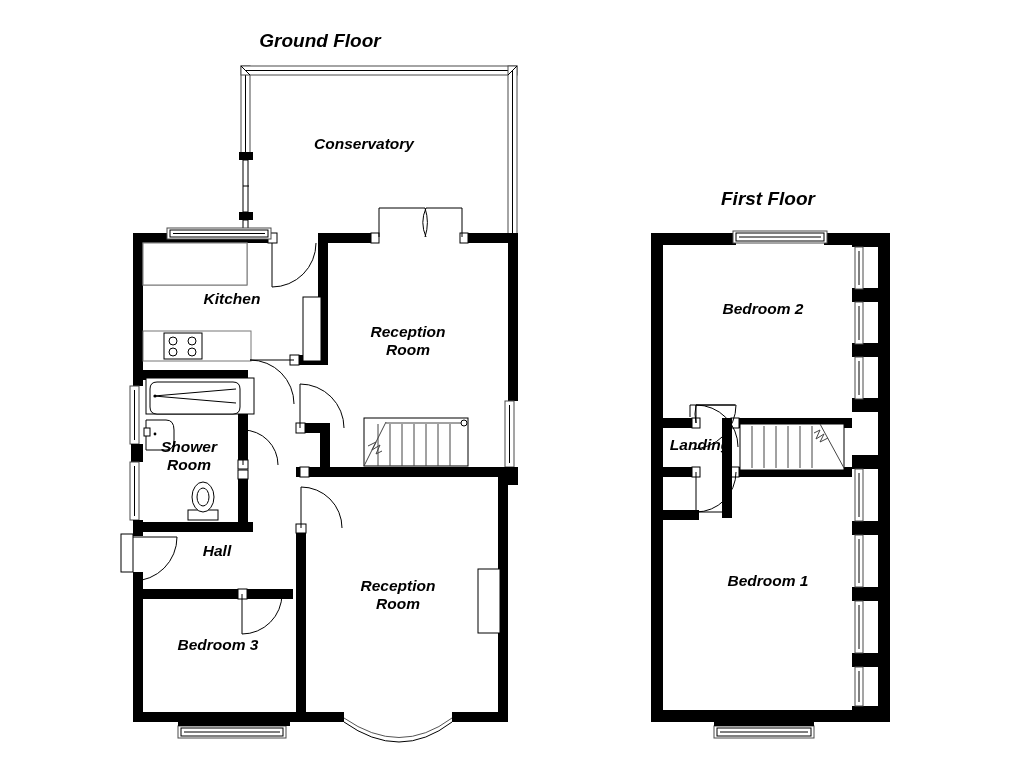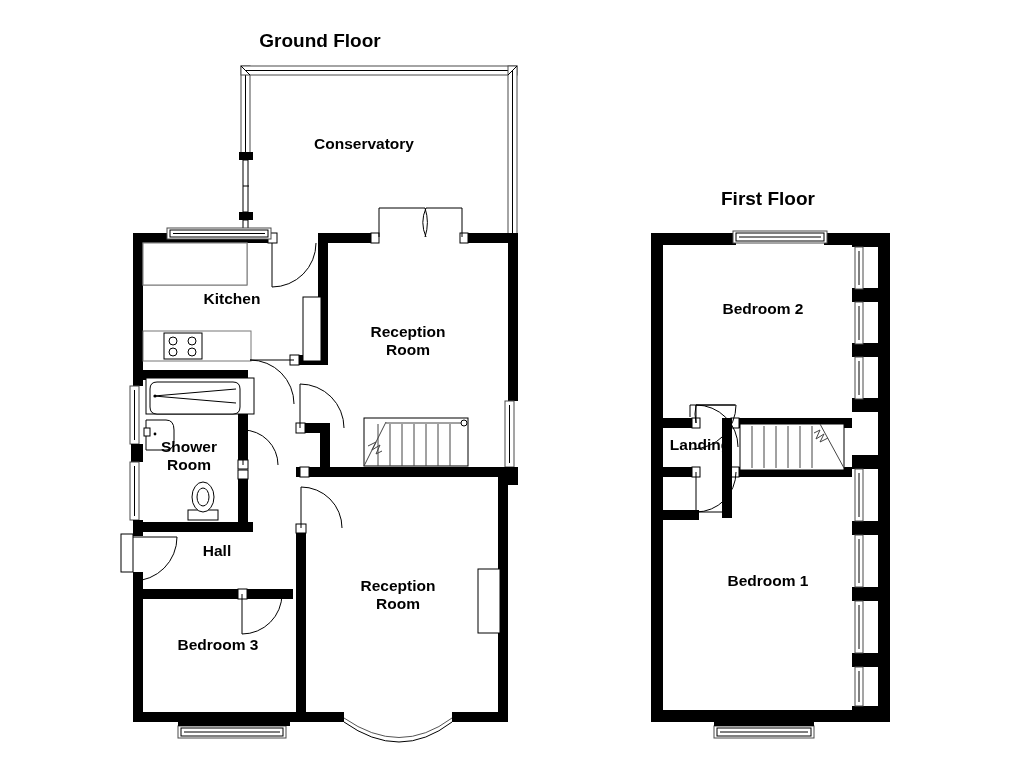--- a/index.html
+++ b/index.html
@@ -14,20 +14,21 @@
     font-family: "Liberation Sans", sans-serif;
     position: relative;
     overflow: hidden;
   }
   #plan-root {
     position: absolute;
     left: 0;
     top: 0;
     width: 1024px;
     height: 768px;
+    font-style: italic;
   }
   svg.floorplan {
     display: block;
     width: 1024px;
     height: 768px;
   }
   .title-text {
     font-family: "Liberation Sans", sans-serif;
     font-weight: bold;
     font-size: 19px;

